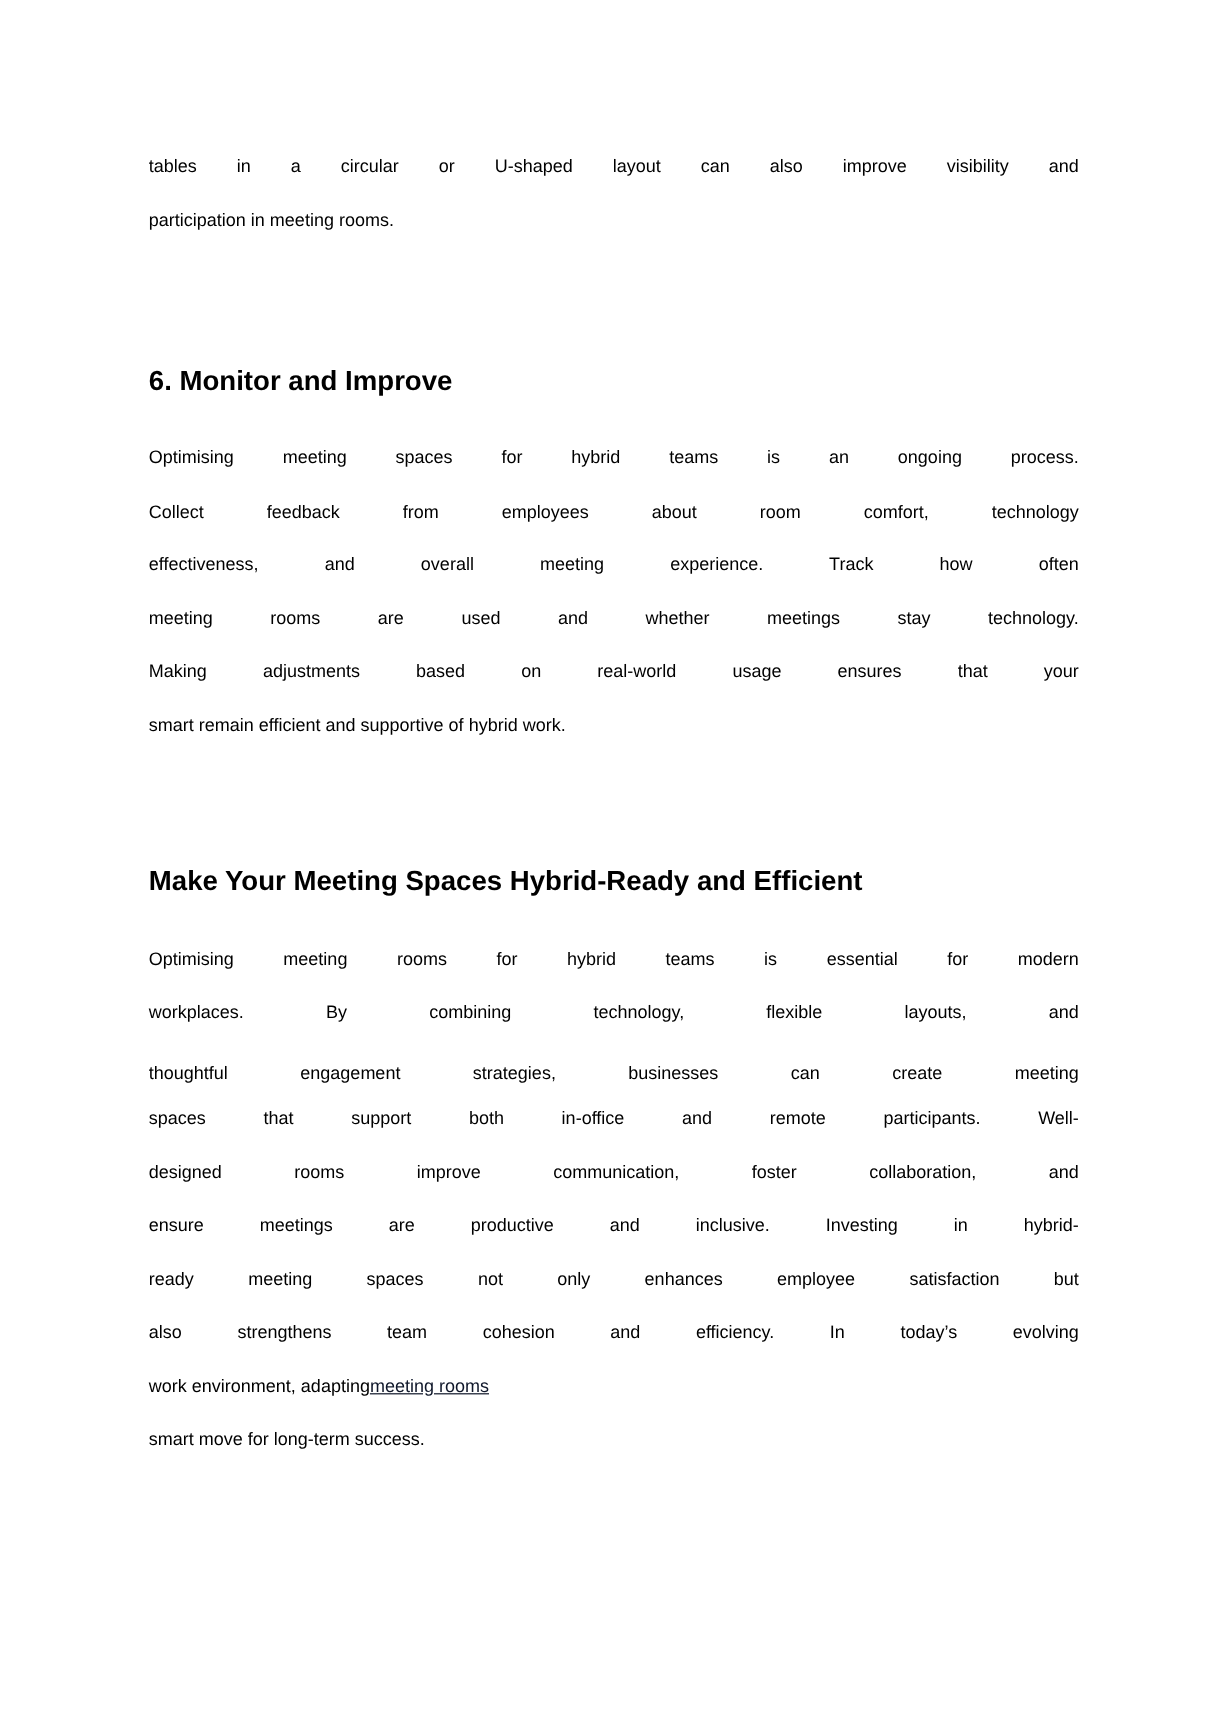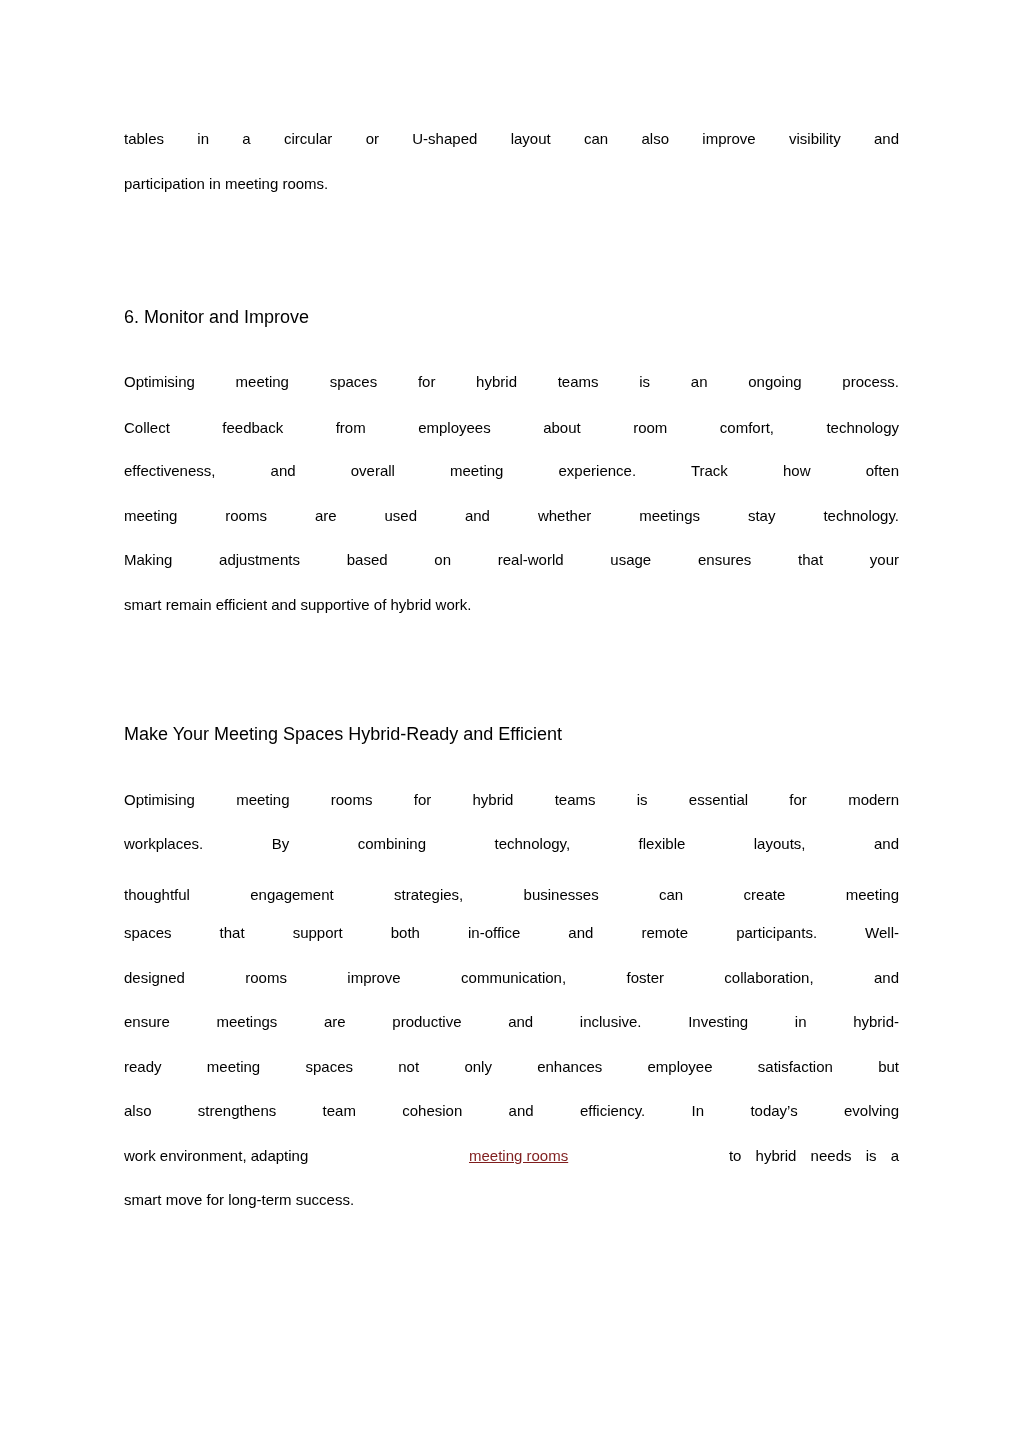--- a/index.html
+++ b/index.html
@@ -2,22 +2,22 @@
 <html><head>
 <meta charset="utf-8">
 <style>
   html, body { margin: 0; padding: 0; background: #ffffff; }
   body { width: 1023px; height: 1447px; position: relative; overflow: hidden;
          font-family: "Liberation Sans", sans-serif; color: #000; }
   .page { position: absolute; left: 124px; top: 0; width: 775px; }
   .line { position: absolute; left: 0; width: 775px; font-size: 15px; line-height: 28px;
           white-space: nowrap; }
   .just { text-align: justify; text-align-last: justify; }
-  .h { font-weight: normal; font-size: 18px; }
-  a.link { color: #7f1d1d; }
+  .h { font-weight: bold; font-size: 23px; }
+  a.link { color: #0f172a; }
 </style>
 </head>
 <body>
 
 <div class="page">
 
   <div class="line just" style="top:125px">tables in a circular or U-shaped layout can also improve visibility and</div>
   <div class="line" style="top:170px">participation in meeting rooms.</div>
 
   <div class="line h" style="top:303px">6. Monitor and Improve</div>
@@ -30,19 +30,18 @@
 
   <div class="line h" style="top:720px">Make Your Meeting Spaces Hybrid-Ready and Efficient</div>
   <div class="line just" style="top:786px">Optimising meeting rooms for hybrid teams is essential for modern</div>
   <div class="line just" style="top:830px">workplaces. By combining technology, flexible layouts, and</div>
   <div class="line just" style="top:881px">thoughtful engagement strategies, businesses can create meeting</div>
   <div class="line just" style="top:919px">spaces that support both in-office and remote participants. Well-</div>
   <div class="line just" style="top:964px">designed rooms improve communication, foster collaboration, and</div>
   <div class="line just" style="top:1008px">ensure meetings are productive and inclusive. Investing in hybrid-</div>
   <div class="line just" style="top:1053px">ready meeting spaces not only enhances employee satisfaction but</div>
   <div class="line just" style="top:1097px">also strengthens team cohesion and efficiency. In today’s evolving</div>
-  <div class="line" style="top:1142px; display:flex; justify-content:space-between;">
+  <div class="line" style="top:1142px; display:flex; justify-content:flex-start;">
     <span>work environment, adapting</span>
     <a class="link" href="#">meeting rooms</a>
-    <span style="word-spacing:10px">to hybrid needs is a</span>
   </div>
   <div class="line" style="top:1186px">smart move for long-term success.</div>
 </div>
 
 </body></html>

